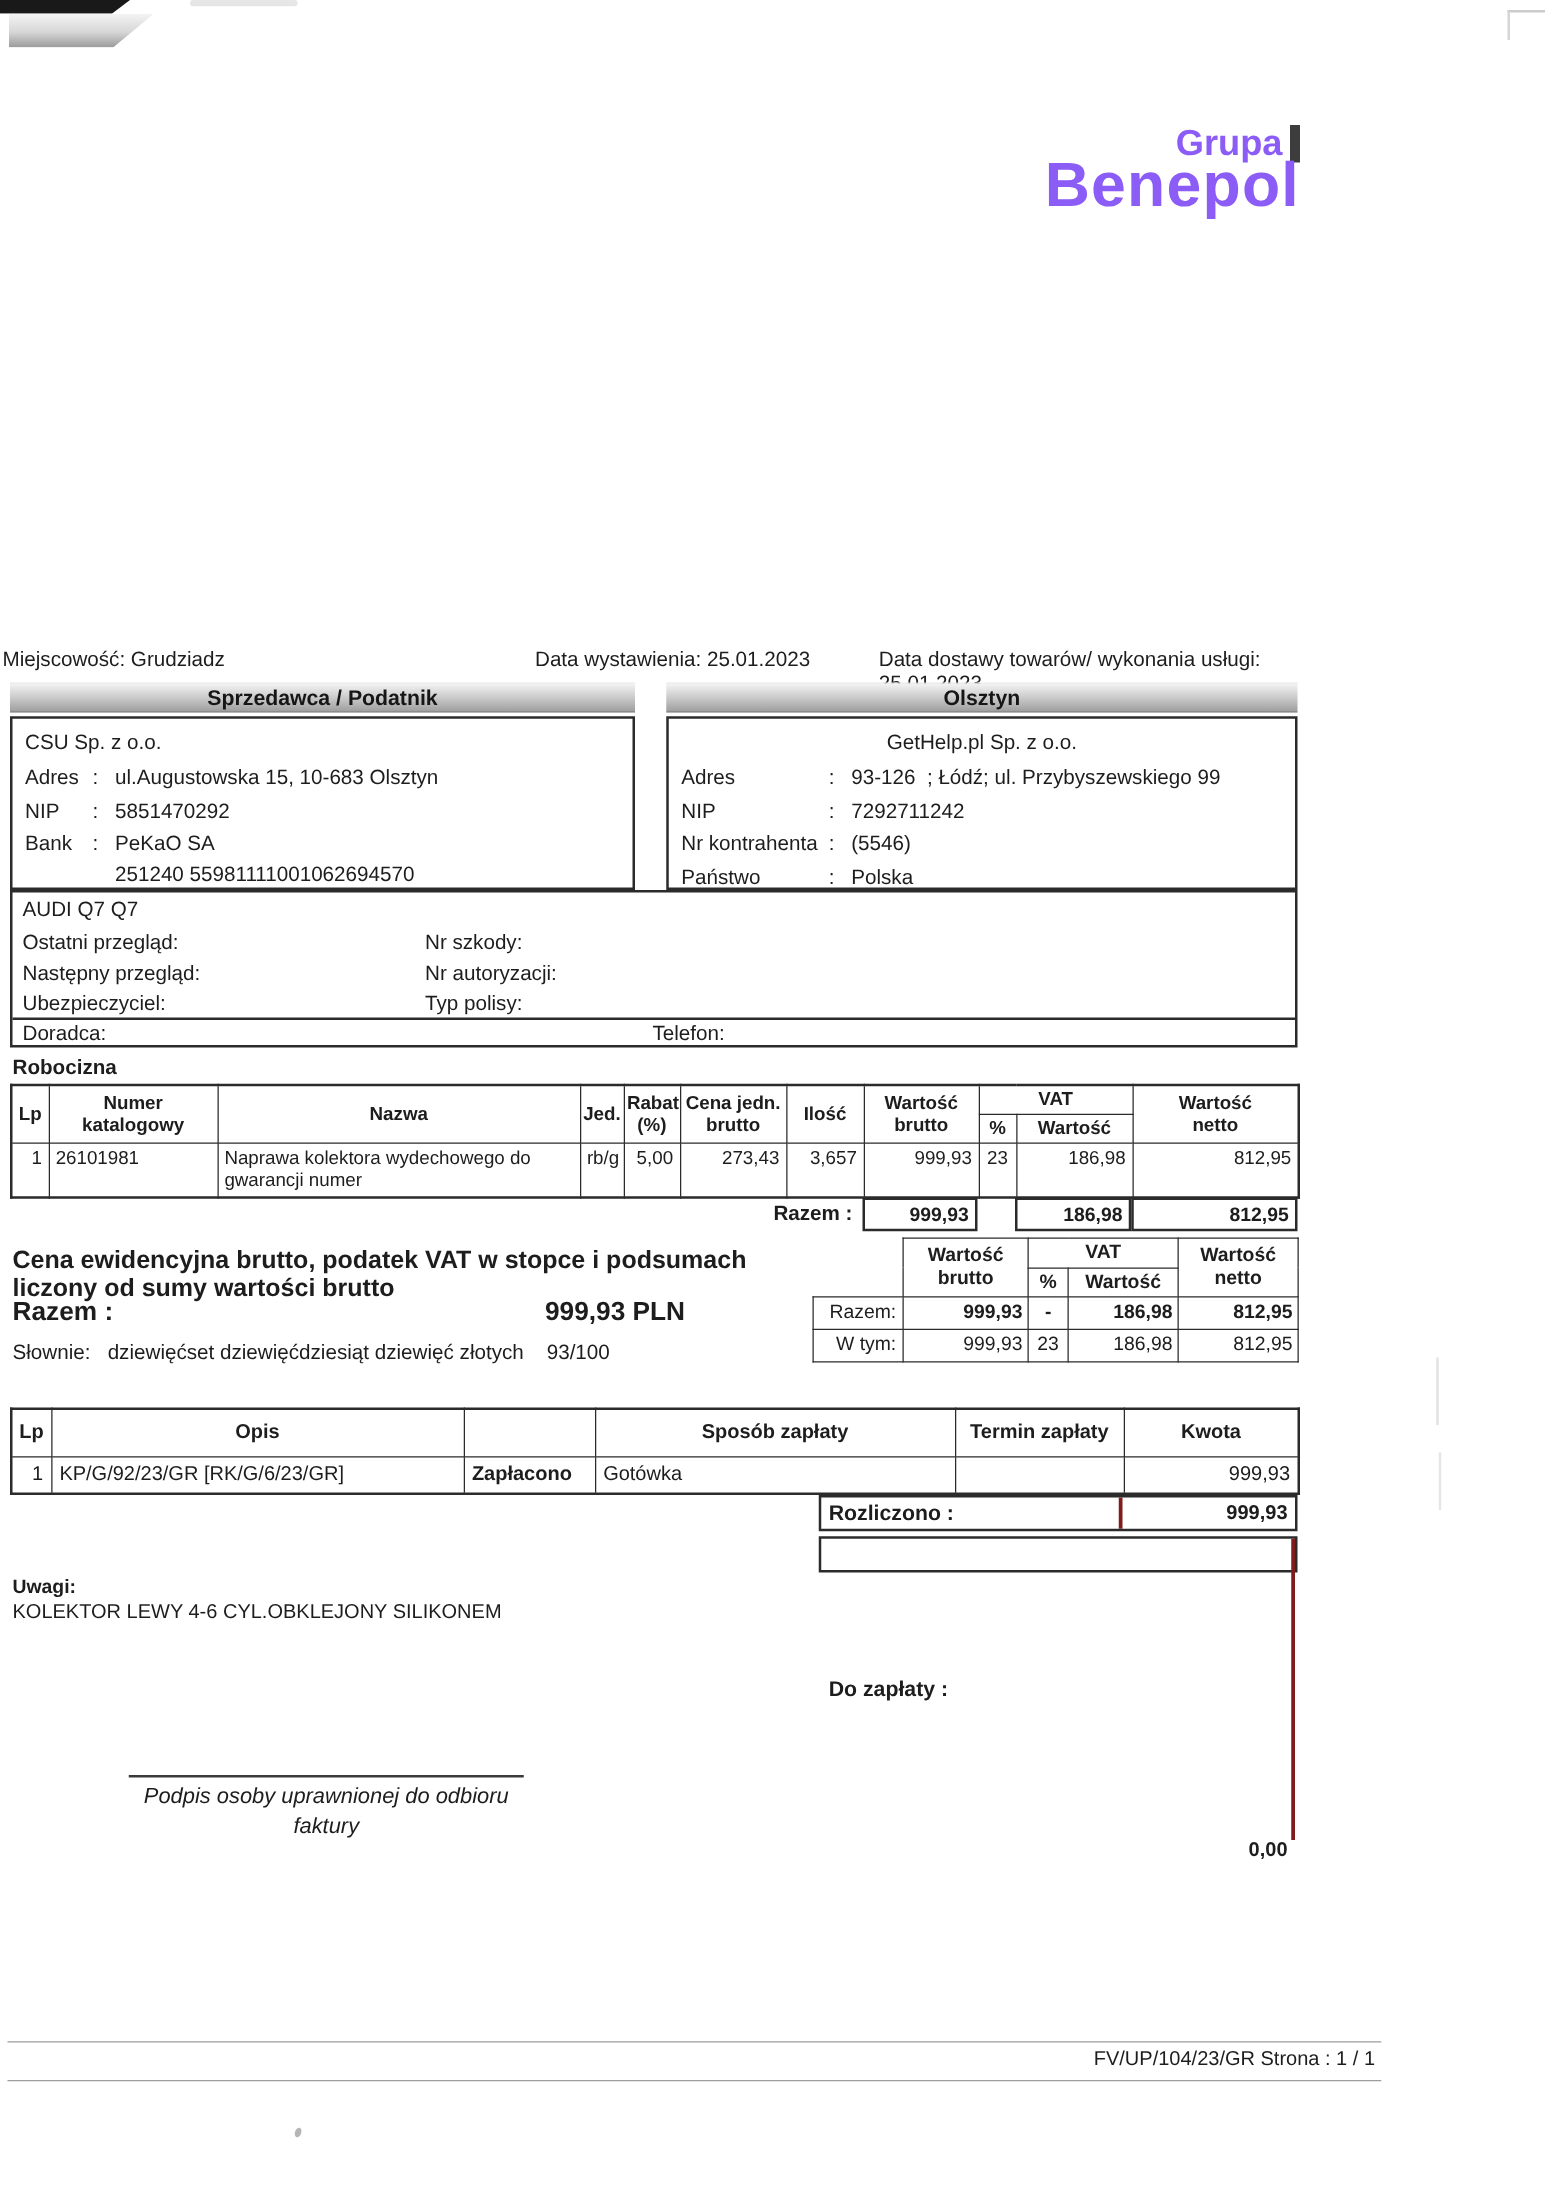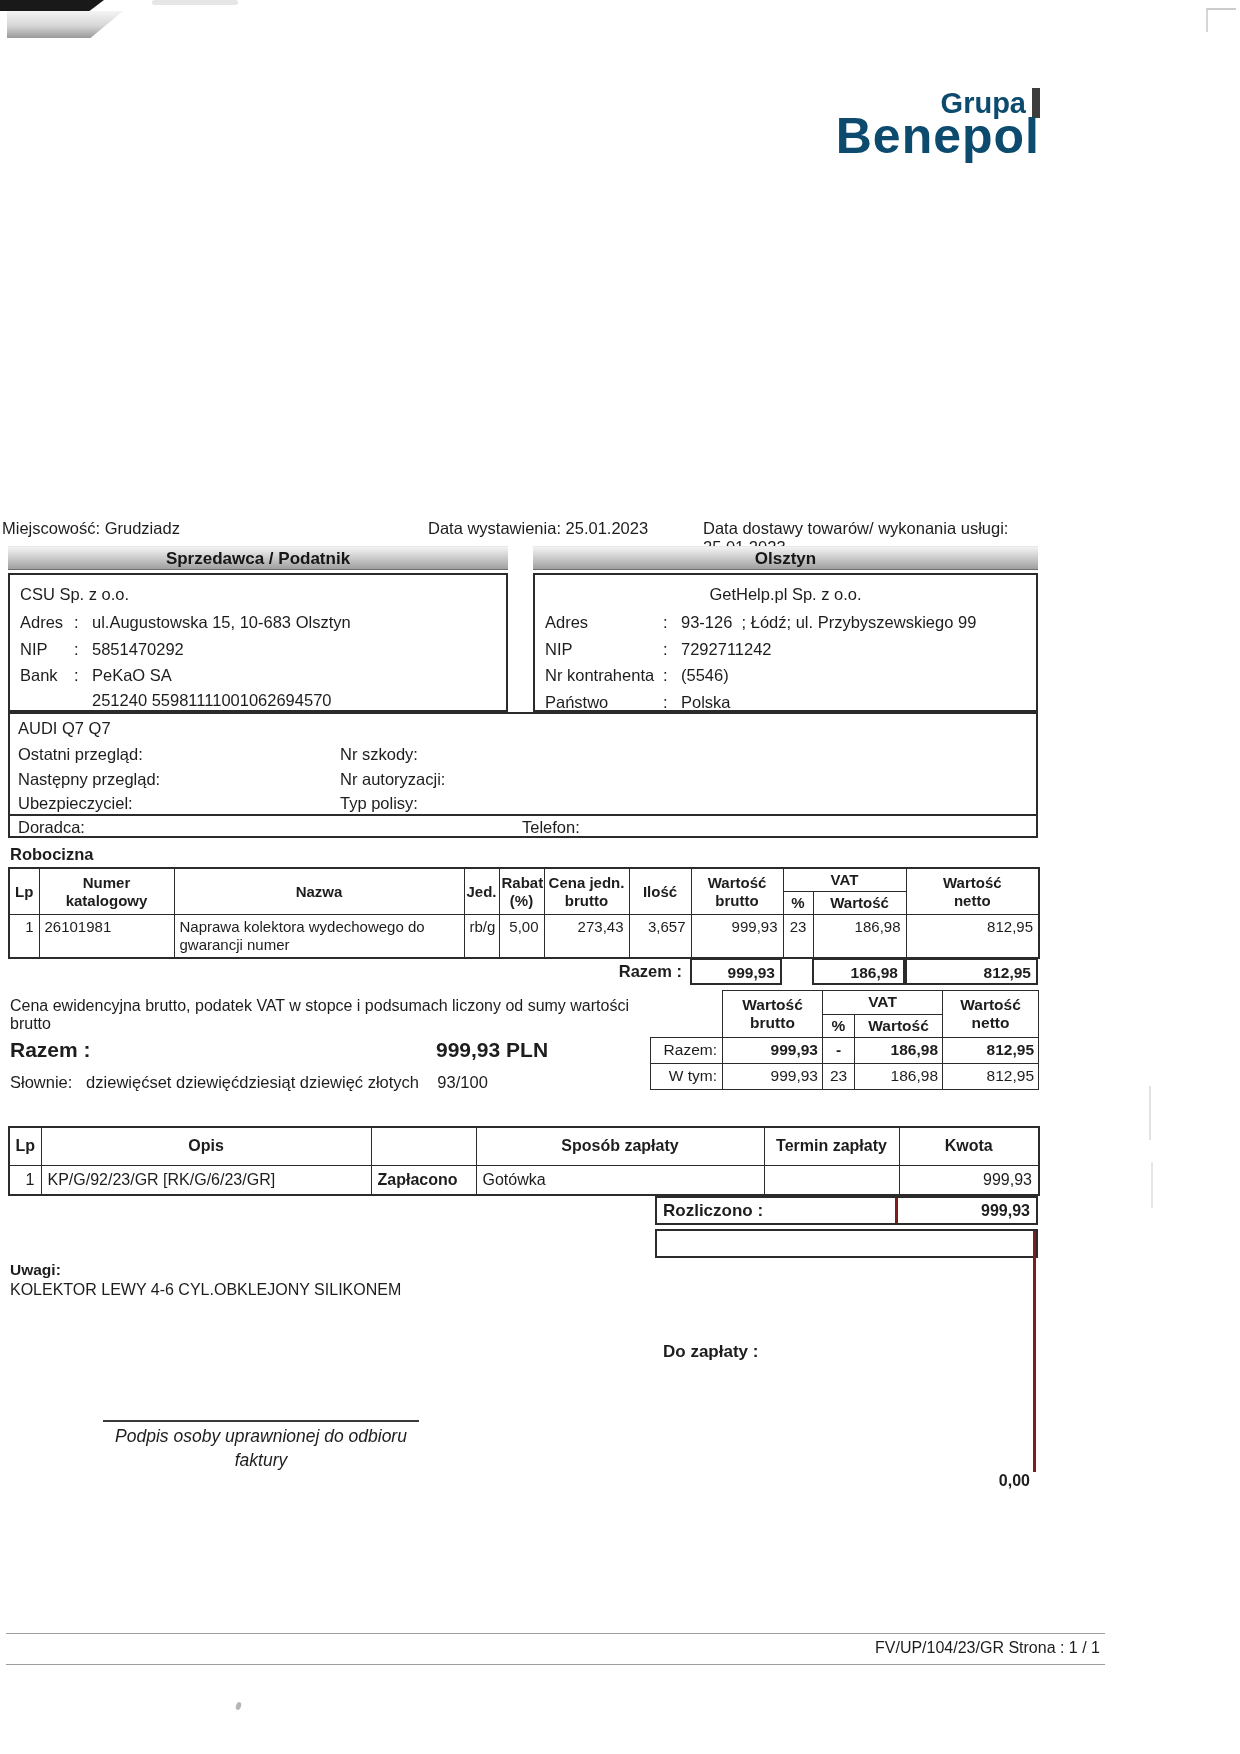--- a/index.html
+++ b/index.html
@@ -18,21 +18,21 @@
     clip-path:polygon(0 0,100% 0,72% 100%,0 100%); }
   .artifact-smudge { position:absolute; left:152px; top:0; width:86px; height:5px; background:#e6e6e6; border-radius:3px; }
   .artifact-corner { position:absolute; left:1206px; top:8px; width:30px; height:24px;
     border-top:2px solid #cccccc; border-left:2px solid #d6d6d6; }
   .artifact-edge1 { position:absolute; left:1149px; top:1086px; width:2px; height:54px; background:#e2e2e2; }
   .artifact-edge2 { position:absolute; left:1151px; top:1162px; width:2px; height:46px; background:#e6e6e6; }
   .artifact-speck { position:absolute; left:236px; top:1702px; width:5px; height:8px; background:#b5b5b5;
     border-radius:50%; transform:rotate(18deg); }
 
   
-  .logo { position:absolute; top:88px; left:793px; width:247px; color:#0c4a6e; }
+  .logo { position:absolute; top:100px; left:793px; width:247px; color:#8b5cf6; }
   .logo-top { display:flex; justify-content:flex-end; align-items:flex-end; gap:6px;
     font-size:29px; font-weight:bold; line-height:1; }
   .logo-bar { width:8px; height:30px; background:#3d3d3d; }
   .logo-name { font-size:50px; font-weight:bold; line-height:1; letter-spacing:1px; text-align:right; margin-top:-7px; }
 
   
   .title-row { position:absolute; top:472px; left:2px; width:1028px;
     display:flex; justify-content:space-between; align-items:flex-end; }
   .doc-title { font-size:31px; font-weight:bold; }
   .copy-label { font-size:19px; font-weight:bold; padding-bottom:4px; }
@@ -76,21 +76,21 @@
   .ta-r { text-align:right; } .ta-c { text-align:center; } .ta-l { text-align:left; }
 
   .items-total-label { position:absolute; top:962px; left:556px; width:118px; text-align:right;
     font-weight:bold; font-size:16.5px; }
   .tbox { position:absolute; top:958px; height:27px; border:2px solid #2b2b2b;
     font-weight:bold; font-size:15.5px; text-align:right; padding:4px 5px 0 0; }
   .tbox-gross { left:682px; width:92px; }
   .tbox-vat   { left:804px; width:93px; }
   .tbox-net   { left:897px; width:133px; }
 
-  .pricing-note { position:absolute; top:997px; left:2px; width:640px; font-size:16px; }
+  .pricing-note { position:absolute; top:997px; left:2px; width:640px; font-size:20px;font-weight:bold; }
 
   
   .vat-summary { position:absolute; top:990px; left:642px; width:388px; font-size:15.5px; }
   .vat-summary th, .vat-summary td { border:1.5px solid #2b2b2b; line-height:1.2; padding:2px 4px; }
   .vat-summary th { font-weight:bold; text-align:center; vertical-align:middle; }
   .vat-summary td { height:26px; vertical-align:middle; }
   .vat-summary .no-border { border:none; }
   .vat-summary .lbl { text-align:right; padding-right:5px; }
   .bold { font-weight:bold; }
 

